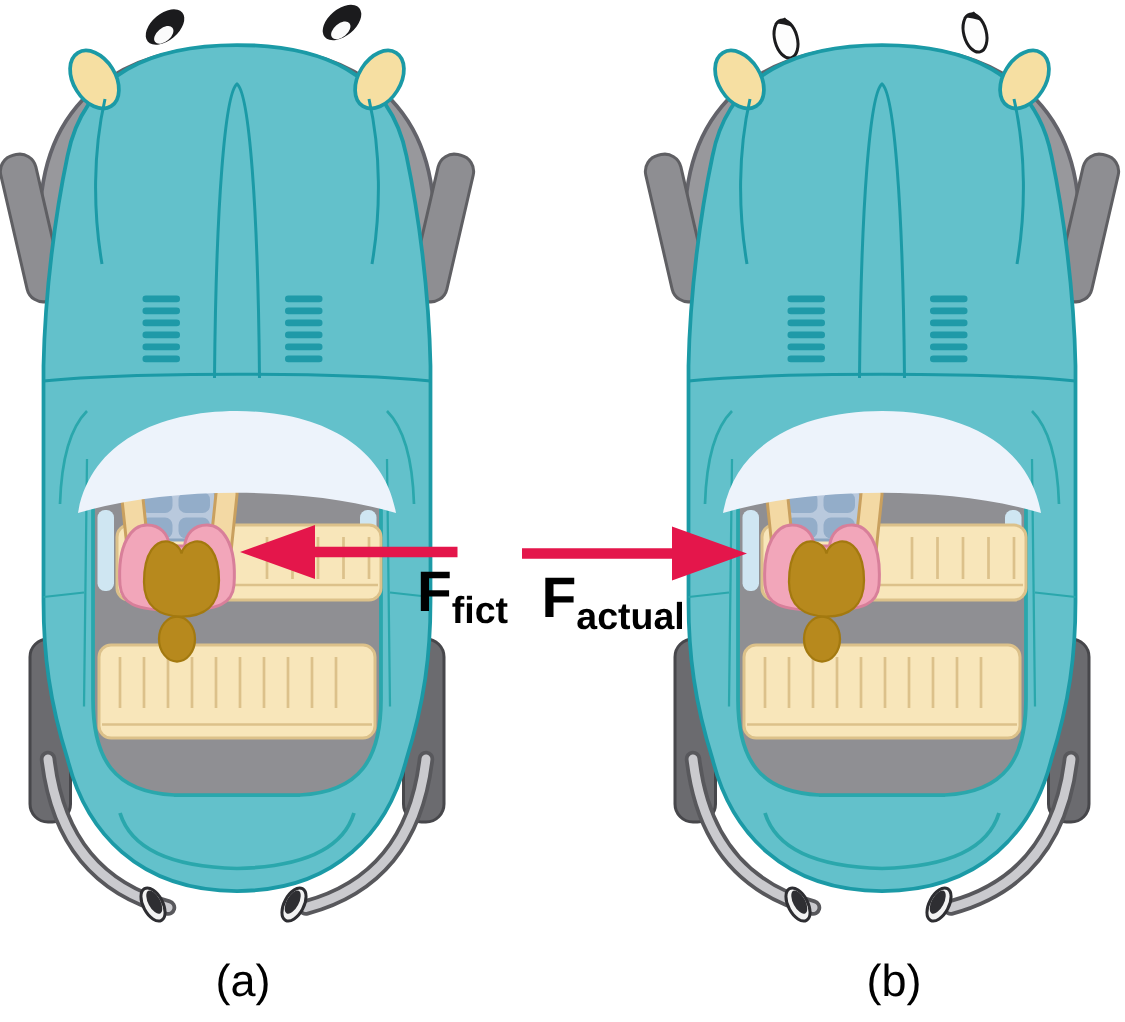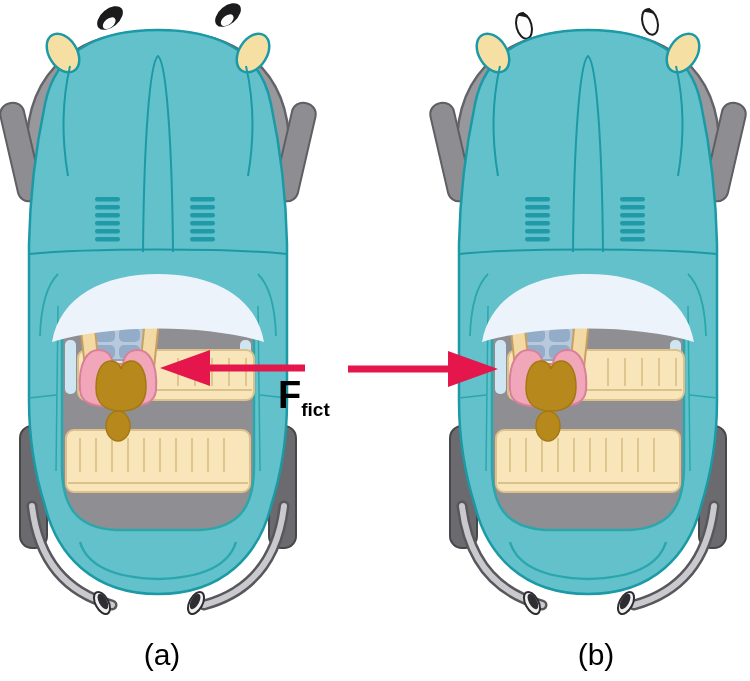--- a/index.html
+++ b/index.html
@@ -1,21 +1,21 @@
 <!DOCTYPE html>
 <html><head>
 <meta charset="utf-8">
 <style>
   html,body{margin:0;padding:0;background:#ffffff;}
   .figure-wrap{position:relative;width:750px;height:681px;background:#fff;overflow:hidden;
                font-family:"Liberation Sans",sans-serif;}
   .figure-wrap svg{position:absolute;left:0;top:0;}
   .force-label{position:absolute;color:#000;font-weight:bold;font-size:38px;line-height:1;
                white-space:nowrap;}
-  .force-label .sub{font-size:19px;font-weight:bold;position:relative;top:8px;}
+  .force-label .sub{font-size:25px;font-weight:bold;position:relative;top:8px;}
   .caption{position:absolute;top:638px;width:300px;text-align:center;font-size:30px;color:#000;}
 </style>
 </head>
 <body>
 
 <div class="figure-wrap">
 
 <svg width="750" height="681" viewBox="0 0 750 681" xmlns="http://www.w3.org/2000/svg" xmlns:xlink="http://www.w3.org/1999/xlink">
   <defs>
     <g id="car">
@@ -160,17 +160,20 @@
   </g>
   <use href="#car" xlink:href="#car" x="438" y="6"></use>
 
   <path d="M305,364.5 L210,364.5 L210,350 L160,368 L210,386 L210,371.5 L305,371.5 Z" fill="#e4164b"></path>
   <path d="M348,365.5 L448,365.5 L448,351 L498,369 L448,387 L448,372.5 L348,372.5 Z" fill="#e4164b"></path>
 </svg>
 
 <div class="force-label" style="left:278px;top:376px">
   <span class="sym">F</span><span class="sub">fict</span>
 </div>
+<div class="force-label" style="left:361px;top:380px">
+  <span class="sym">F</span><span class="sub">actual</span>
+</div>
 
 <div class="caption" style="left:12px">(a)</div>
 <div class="caption" style="left:446px">(b)</div>
 
 </div>
 
 </body></html>

